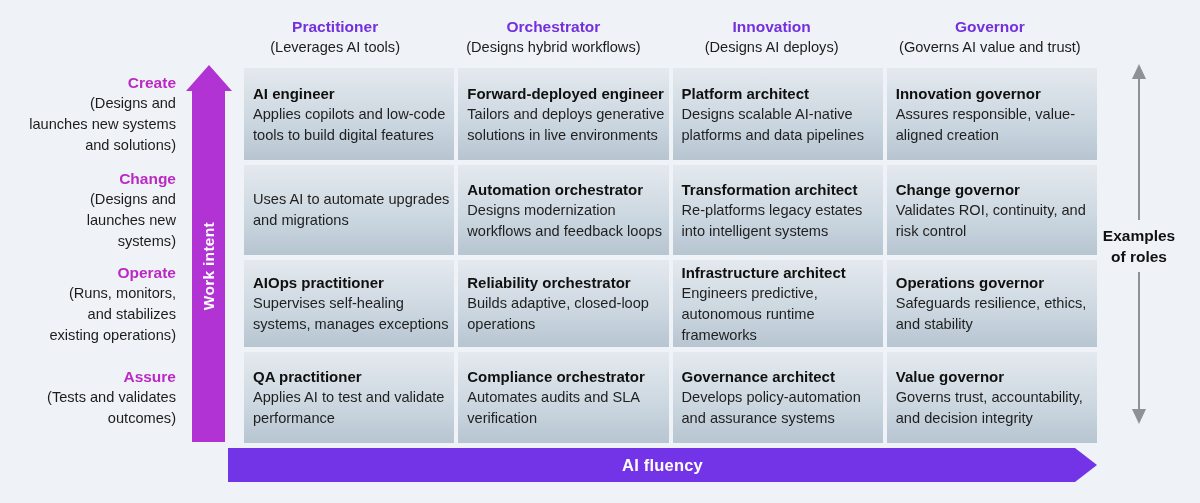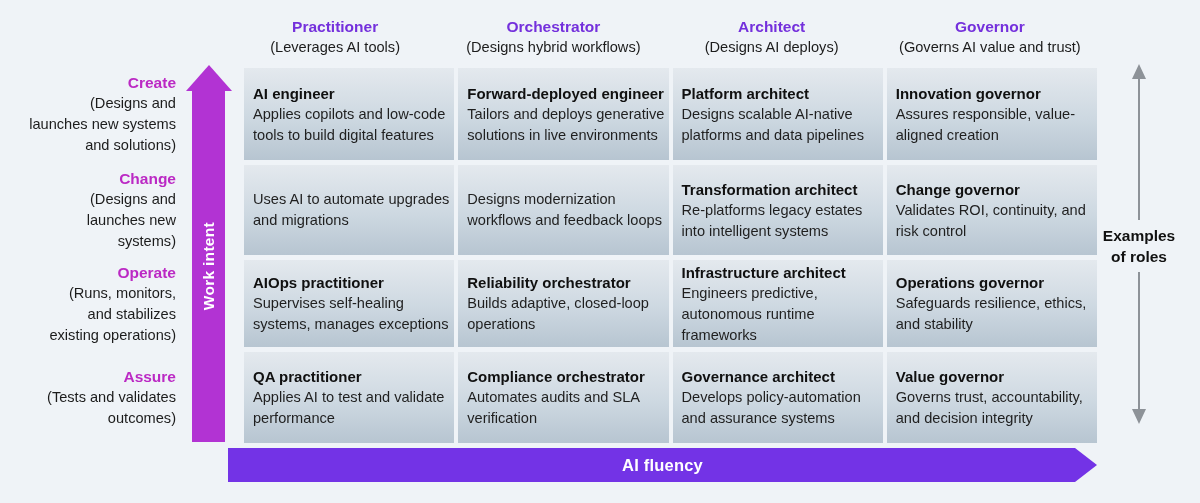--- a/index.html
+++ b/index.html
@@ -172,21 +172,21 @@
   <div class="col-headers">
     <div class="col-header">
       <div class="col-title">Practitioner</div>
       <div class="col-sub">(Leverages AI tools)</div>
     </div>
     <div class="col-header">
       <div class="col-title">Orchestrator</div>
       <div class="col-sub">(Designs hybrid workflows)</div>
     </div>
     <div class="col-header">
-      <div class="col-title">Architect</div>
+      <div class="col-title">Innovation</div>
       <div class="col-sub">(Designs AI deploys)</div>
     </div>
     <div class="col-header">
       <div class="col-title">Governor</div>
       <div class="col-sub">(Governs AI value and trust)</div>
     </div>
   </div>
 
   <div class="row-labels">
     <div class="row-label">
@@ -234,20 +234,21 @@
     </div>
     <div class="cell">
       <div class="cell-title">Innovation governor</div>
       <div class="cell-desc">Assures responsible, value-aligned creation</div>
     </div>
 
     <div class="cell">
       <div class="cell-desc">Uses AI to automate upgrades and migrations</div>
     </div>
     <div class="cell">
+      <div class="cell-title">Automation orchestrator</div>
       <div class="cell-desc">Designs modernization workflows and feedback loops</div>
     </div>
     <div class="cell">
       <div class="cell-title">Transformation architect</div>
       <div class="cell-desc">Re-platforms legacy estates into intelligent systems</div>
     </div>
     <div class="cell">
       <div class="cell-title">Change governor</div>
       <div class="cell-desc">Validates ROI, continuity, and risk control</div>
     </div>

